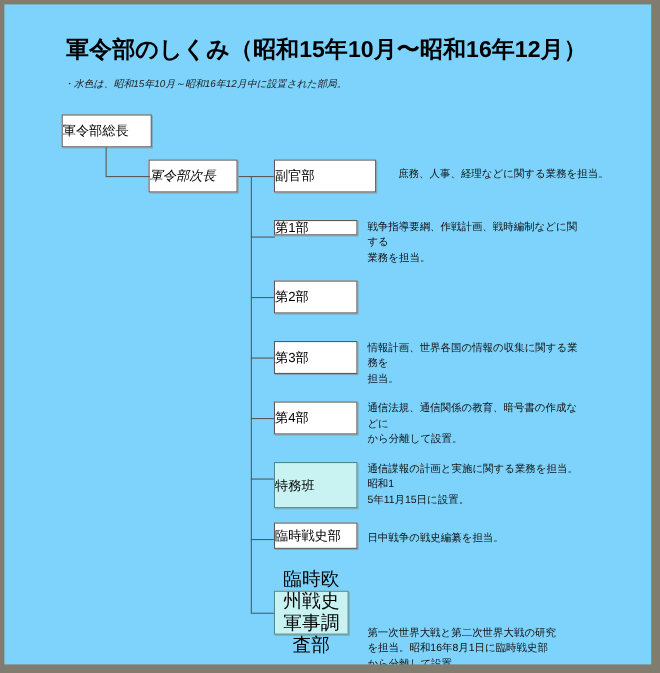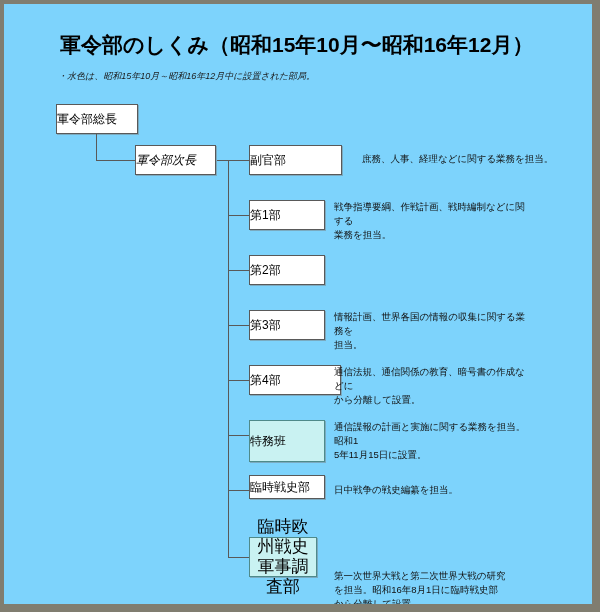--- a/index.html
+++ b/index.html
@@ -103,40 +103,40 @@
 
   <div class="line h" style="left:213px; top:156px; width:32px;"></div>
   <div class="line v" style="left:224px; top:156px; height:397px;"></div>
 
   <div class="node" style="left:245px; top:141px; width:93px; height:30px;">
     <span class="nlabel">副官部</span>
   </div>
   <div class="desc" style="left:330px; top:148px;margin-left:28px;">庶務、人事、経理などに関する業務を担当。</div>
 
   <div class="line h" style="left:224px; top:211px; width:22px;"></div>
-  <div class="node" style="left:245px; top:196px; width:76px; height:30px;">
+  <div class="node" style="left:245px; top:196px; width:76px; height:14px;">
     <span class="nlabel">第1部</span>
   </div>
   <div class="desc" style="left:330px; top:196px;">戦争指導要綱、作戦計画、戦時編制などに関する
 業務を担当。</div>
 
   <div class="line h" style="left:224px; top:266px; width:22px;"></div>
   <div class="node" style="left:245px; top:251px; width:76px; height:30px;">
     <span class="nlabel">第2部</span>
   </div>
 
   <div class="line h" style="left:224px; top:321px; width:22px;"></div>
   <div class="node" style="left:245px; top:306px; width:76px; height:30px;">
     <span class="nlabel">第3部</span>
   </div>
   <div class="desc" style="left:330px; top:306px;">情報計画、世界各国の情報の収集に関する業務を
 担当。</div>
 
   <div class="line h" style="left:224px; top:376px; width:22px;"></div>
-  <div class="node" style="left:245px; top:361px; width:92px; height:30px;">
+  <div class="node" style="left:245px; top:361px; width:76px; height:30px;">
     <span class="nlabel">第4部</span>
   </div>
   <div class="desc" style="left:330px; top:361px;">通信法規、通信関係の教育、暗号書の作成などに
 から分離して設置。</div>
 
   <div class="line h" style="left:224px; top:431px; width:22px;"></div>
   <div class="node tinted" style="left:245px; top:416px; width:76px; height:42px;">
     <span class="nlabel">特務班</span>
   </div>
   <div class="desc" style="left:330px; top:416px;">通信諜報の計画と実施に関する業務を担当。昭和1

